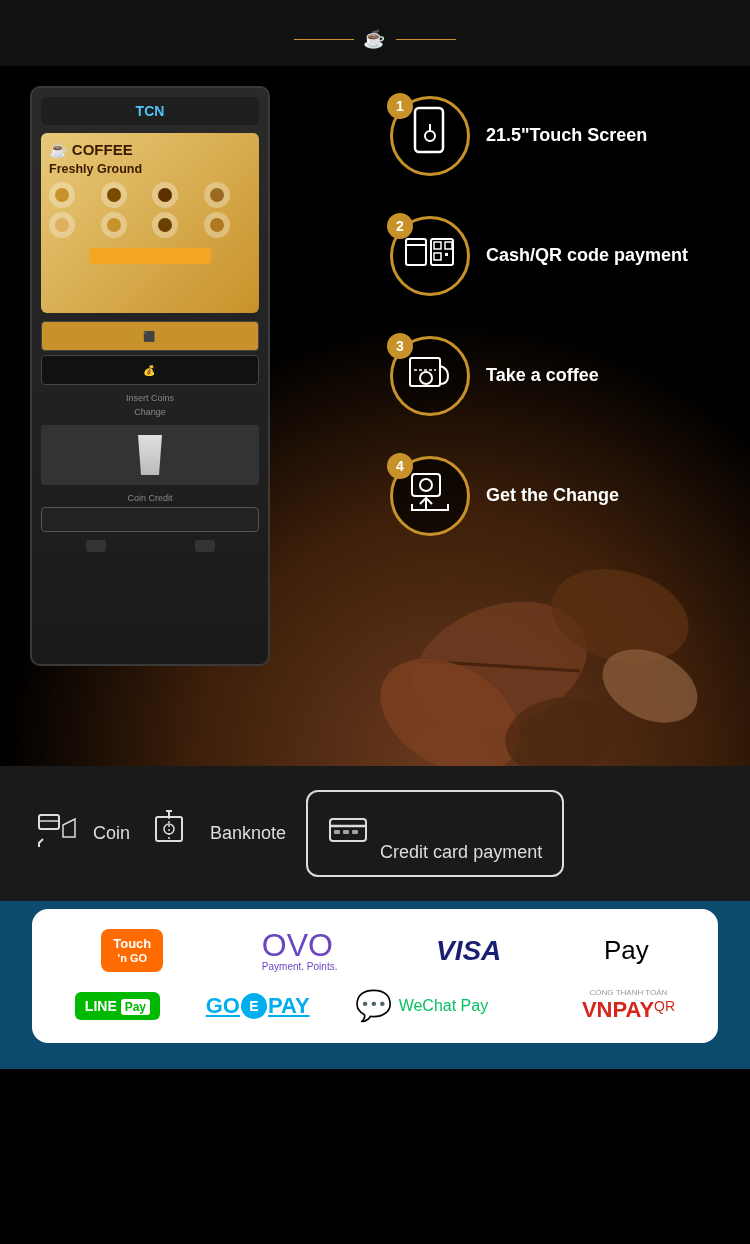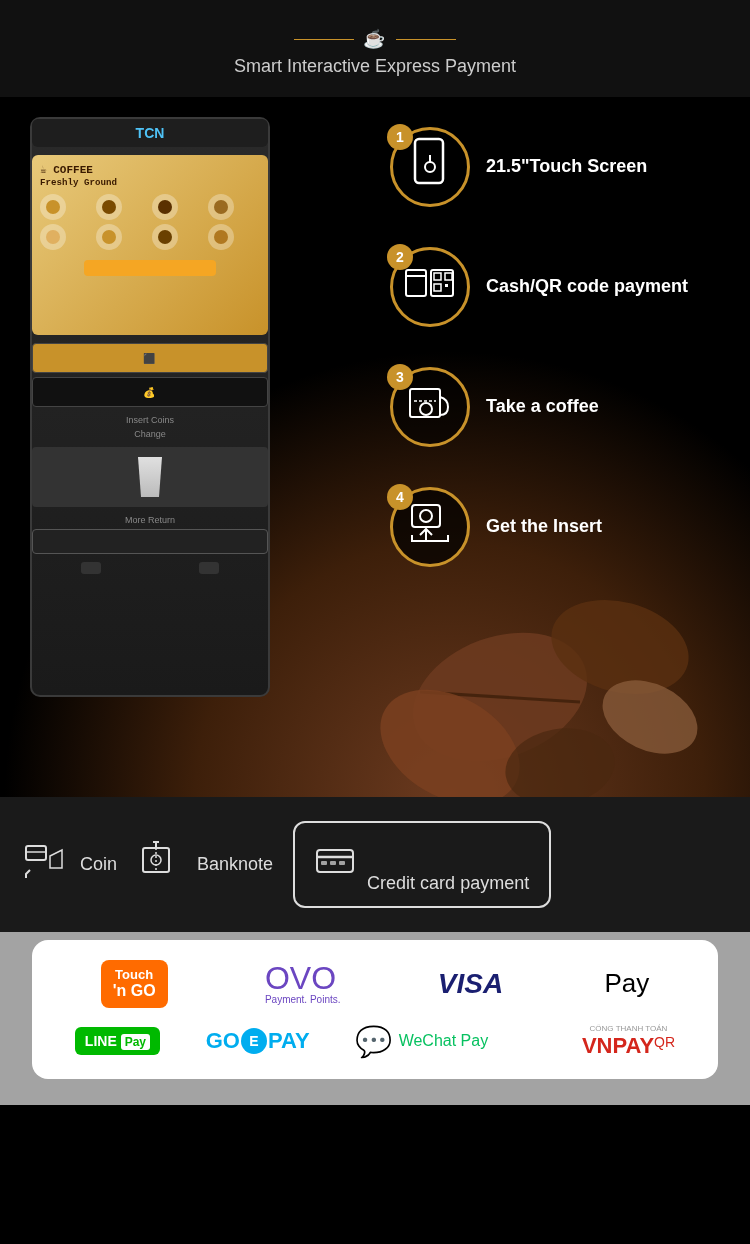--- a/index.html
+++ b/index.html
@@ -65,21 +65,21 @@
       width: 280px;
       z-index: 2;
     }
     .machine {
       background: linear-gradient(to bottom, #2a2a2a, #1a1a1a);
       border-radius: 10px;
       width: 240px;
       min-height: 580px;
       border: 2px solid #3a3a3a;
       position: relative;
-      padding: 0;
+      padding: 9px;
     }
     .machine-top {
       background: #1e1e1e;
       border-radius: 6px;
       padding: 6px;
       margin-bottom: 8px;
     }
     .tcn-logo {
       color: #fff;
       font-weight: bold;
@@ -94,22 +94,21 @@
       border-radius: 6px;
       height: 180px;
       margin-bottom: 8px;
       position: relative;
       overflow: hidden;
       padding: 8px;
     }
     .screen-header {
       color: #3a1a00;
       font-weight: bold;
-      font-size: 11px;
-      font-family: Liberation Mono, monospace;
+      font-size: 15px;
     }
     .screen-grid {
       display: grid;
       grid-template-columns: repeat(4, 1fr);
       gap: 4px;
       margin-top: 6px;
     }
     .screen-item {
       background: rgba(255,255,255,0.3);
       border-radius: 50%;
@@ -236,21 +235,21 @@
     .step-text {
       color: #fff;
       font-size: 18px;
       font-weight: bold;
       line-height: 1.3;
     }
 
     
     .payment-section {
       background: #1a1a1a;
-      padding: 24px 20px;
+      padding: 24px 33px;
       display: flex;
       align-items: center;
       gap: 20px;
       flex-wrap: wrap;
     }
     .pay-method {
       display: flex;
       align-items: center;
       gap: 10px;
       color: #ddd;
@@ -344,20 +343,21 @@
       padding: 6px 10px;
       border-radius: 6px;
     }
     .logo-gopay {
       color: #00adef;
       font-weight: 900;
       font-size: 20px;
       display: flex;
       align-items: center;
       gap: 1px;
+      text-decoration: underline;
     }
     .gopay-g {
       background: #00adef;
       color: #fff;
       width: 28px;
       height: 28px;
       border-radius: 50%;
       display: flex;
       align-items: center;
       justify-content: center;
@@ -401,21 +401,20 @@
   </style>
 </head>
 <body>
 
 <div class="header">
   <div class="divider-bean">
     <div class="divider-line"></div>
     <span class="bean-icon">☕</span>
     <div class="divider-line"></div>
   </div>
-  <p class="subtitle">Smart Interactive Express Payment</p>
 </div>
 
 <div class="main-content-wrapper">
   <div class="beans-bg"></div>
 
   <svg style="position:absolute;bottom:0;left:0;right:0;width:100%;height:100%;z-index:1;pointer-events:none;" viewBox="0 0 750 700">
 
     <ellipse cx="500" cy="600" rx="90" ry="60" fill="#6b3a1f" transform="rotate(-20,500,600)" opacity="0.9"></ellipse>
     <line x1="420" y1="595" x2="580" y2="605" stroke="#3d1f0a" stroke-width="3" opacity="0.8"></line>
     <ellipse cx="620" cy="550" rx="70" ry="45" fill="#5a3010" transform="rotate(15,620,550)" opacity="0.8"></ellipse>
@@ -476,21 +475,21 @@
         <div>Insert Coins</div>
       </div>
       <div class="machine-labels">
         <div>Change</div>
       </div>
 
       <div class="machine-cup-area">
         <div class="cup-shape"></div>
       </div>
 
-      <div class="coin-return-label">More Return</div>
+      <div class="coin-return-label">Coin Credit</div>
       <div class="coin-slot"></div>
 
       <div class="machine-feet">
         <div class="foot"></div>
         <div class="foot"></div>
       </div>
     </div>
   </div>
 
   <div class="steps-container">
@@ -548,21 +547,21 @@
         <span class="step-icon">
           <svg width="52" height="52" viewBox="0 0 52 52" fill="none">
             <rect x="8" y="8" width="28" height="22" rx="3" stroke="white" stroke-width="2" fill="none"></rect>
             <circle cx="22" cy="19" r="6" stroke="white" stroke-width="2" fill="none"></circle>
             <path d="M8 38 L8 44 L44 44 L44 38" stroke="white" stroke-width="2" fill="none"></path>
             <path d="M16 38 L22 32 L28 38" stroke="white" stroke-width="2" fill="none"></path>
             <line x1="22" y1="32" x2="22" y2="44" stroke="white" stroke-width="2"></line>
           </svg>
         </span>
       </div>
-      <span class="step-text">Get the Insert</span>
+      <span class="step-text">Get the Change</span>
     </div>
 
   </div>
 </div>
 
 <div class="payment-section">
 
   <div class="pay-method">
     <span class="pay-icon">
       <svg width="50" height="44" viewBox="0 0 50 44" fill="none">
@@ -595,28 +594,28 @@
         <line x1="2" y1="11" x2="38" y2="11" stroke="#ddd" stroke-width="2.5"></line>
         <rect x="6" y="15" width="6" height="4" rx="1" fill="#ddd" opacity="0.7"></rect>
         <rect x="15" y="15" width="6" height="4" rx="1" fill="#ddd" opacity="0.7"></rect>
         <rect x="24" y="15" width="6" height="4" rx="1" fill="#ddd" opacity="0.7"></rect>
       </svg>
     </span>
     <span class="credit-card-text">Credit card payment</span>
   </div>
 </div>
 
-<div style="background:#a3a3a3; padding: 8px 22px 16px;">
+<div style="background:#0c4a6e; padding: 8px 22px 16px;">
   <div class="partners-section">
 
     <div class="partners-row">
 
       <div class="logo-tng">
         <div style="font-size:13px;font-weight:900;">Touch</div>
-        <div class="ngo" style="font-size:16px;">'n GO</div>
+        <div class="ngo" style="font-size:11px;">'n GO</div>
       </div>
 
       <div>
         <div class="logo-ovo">OVO</div>
         <div class="logo-ovo-sub">Payment. Points.</div>
       </div>
 
       <div class="logo-visa">VISA</div>
 
       <div class="logo-applepay">

